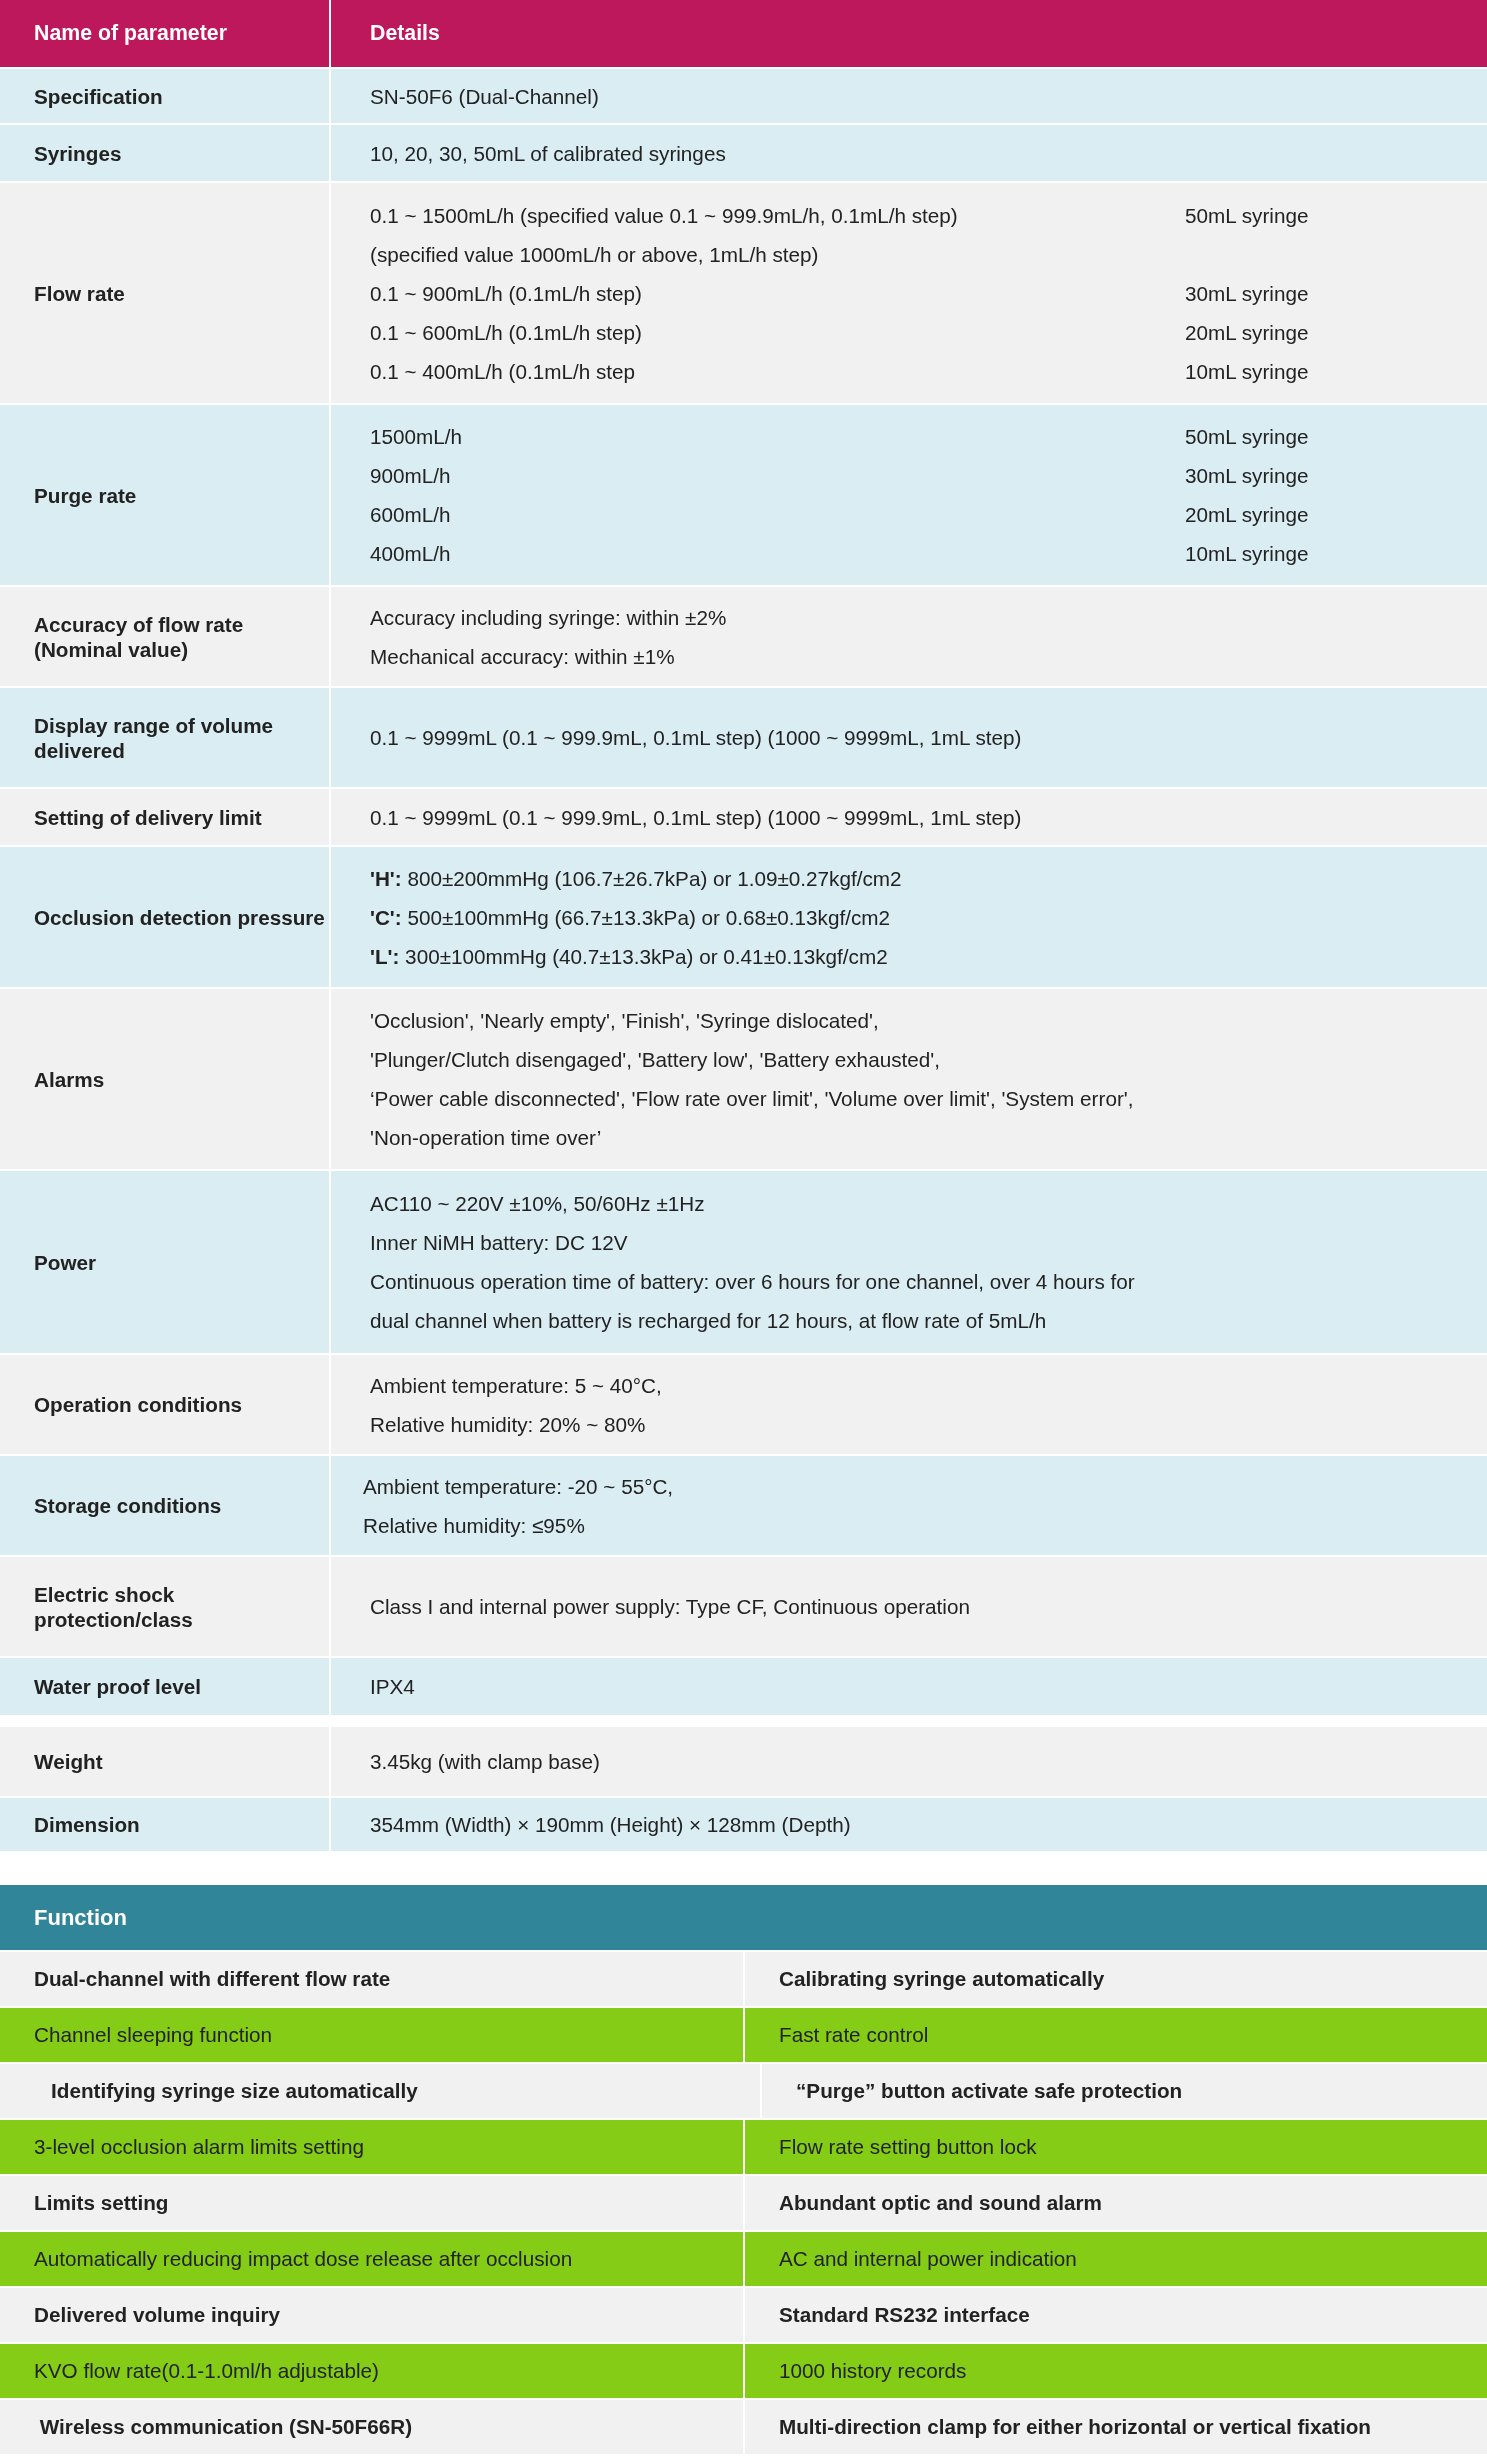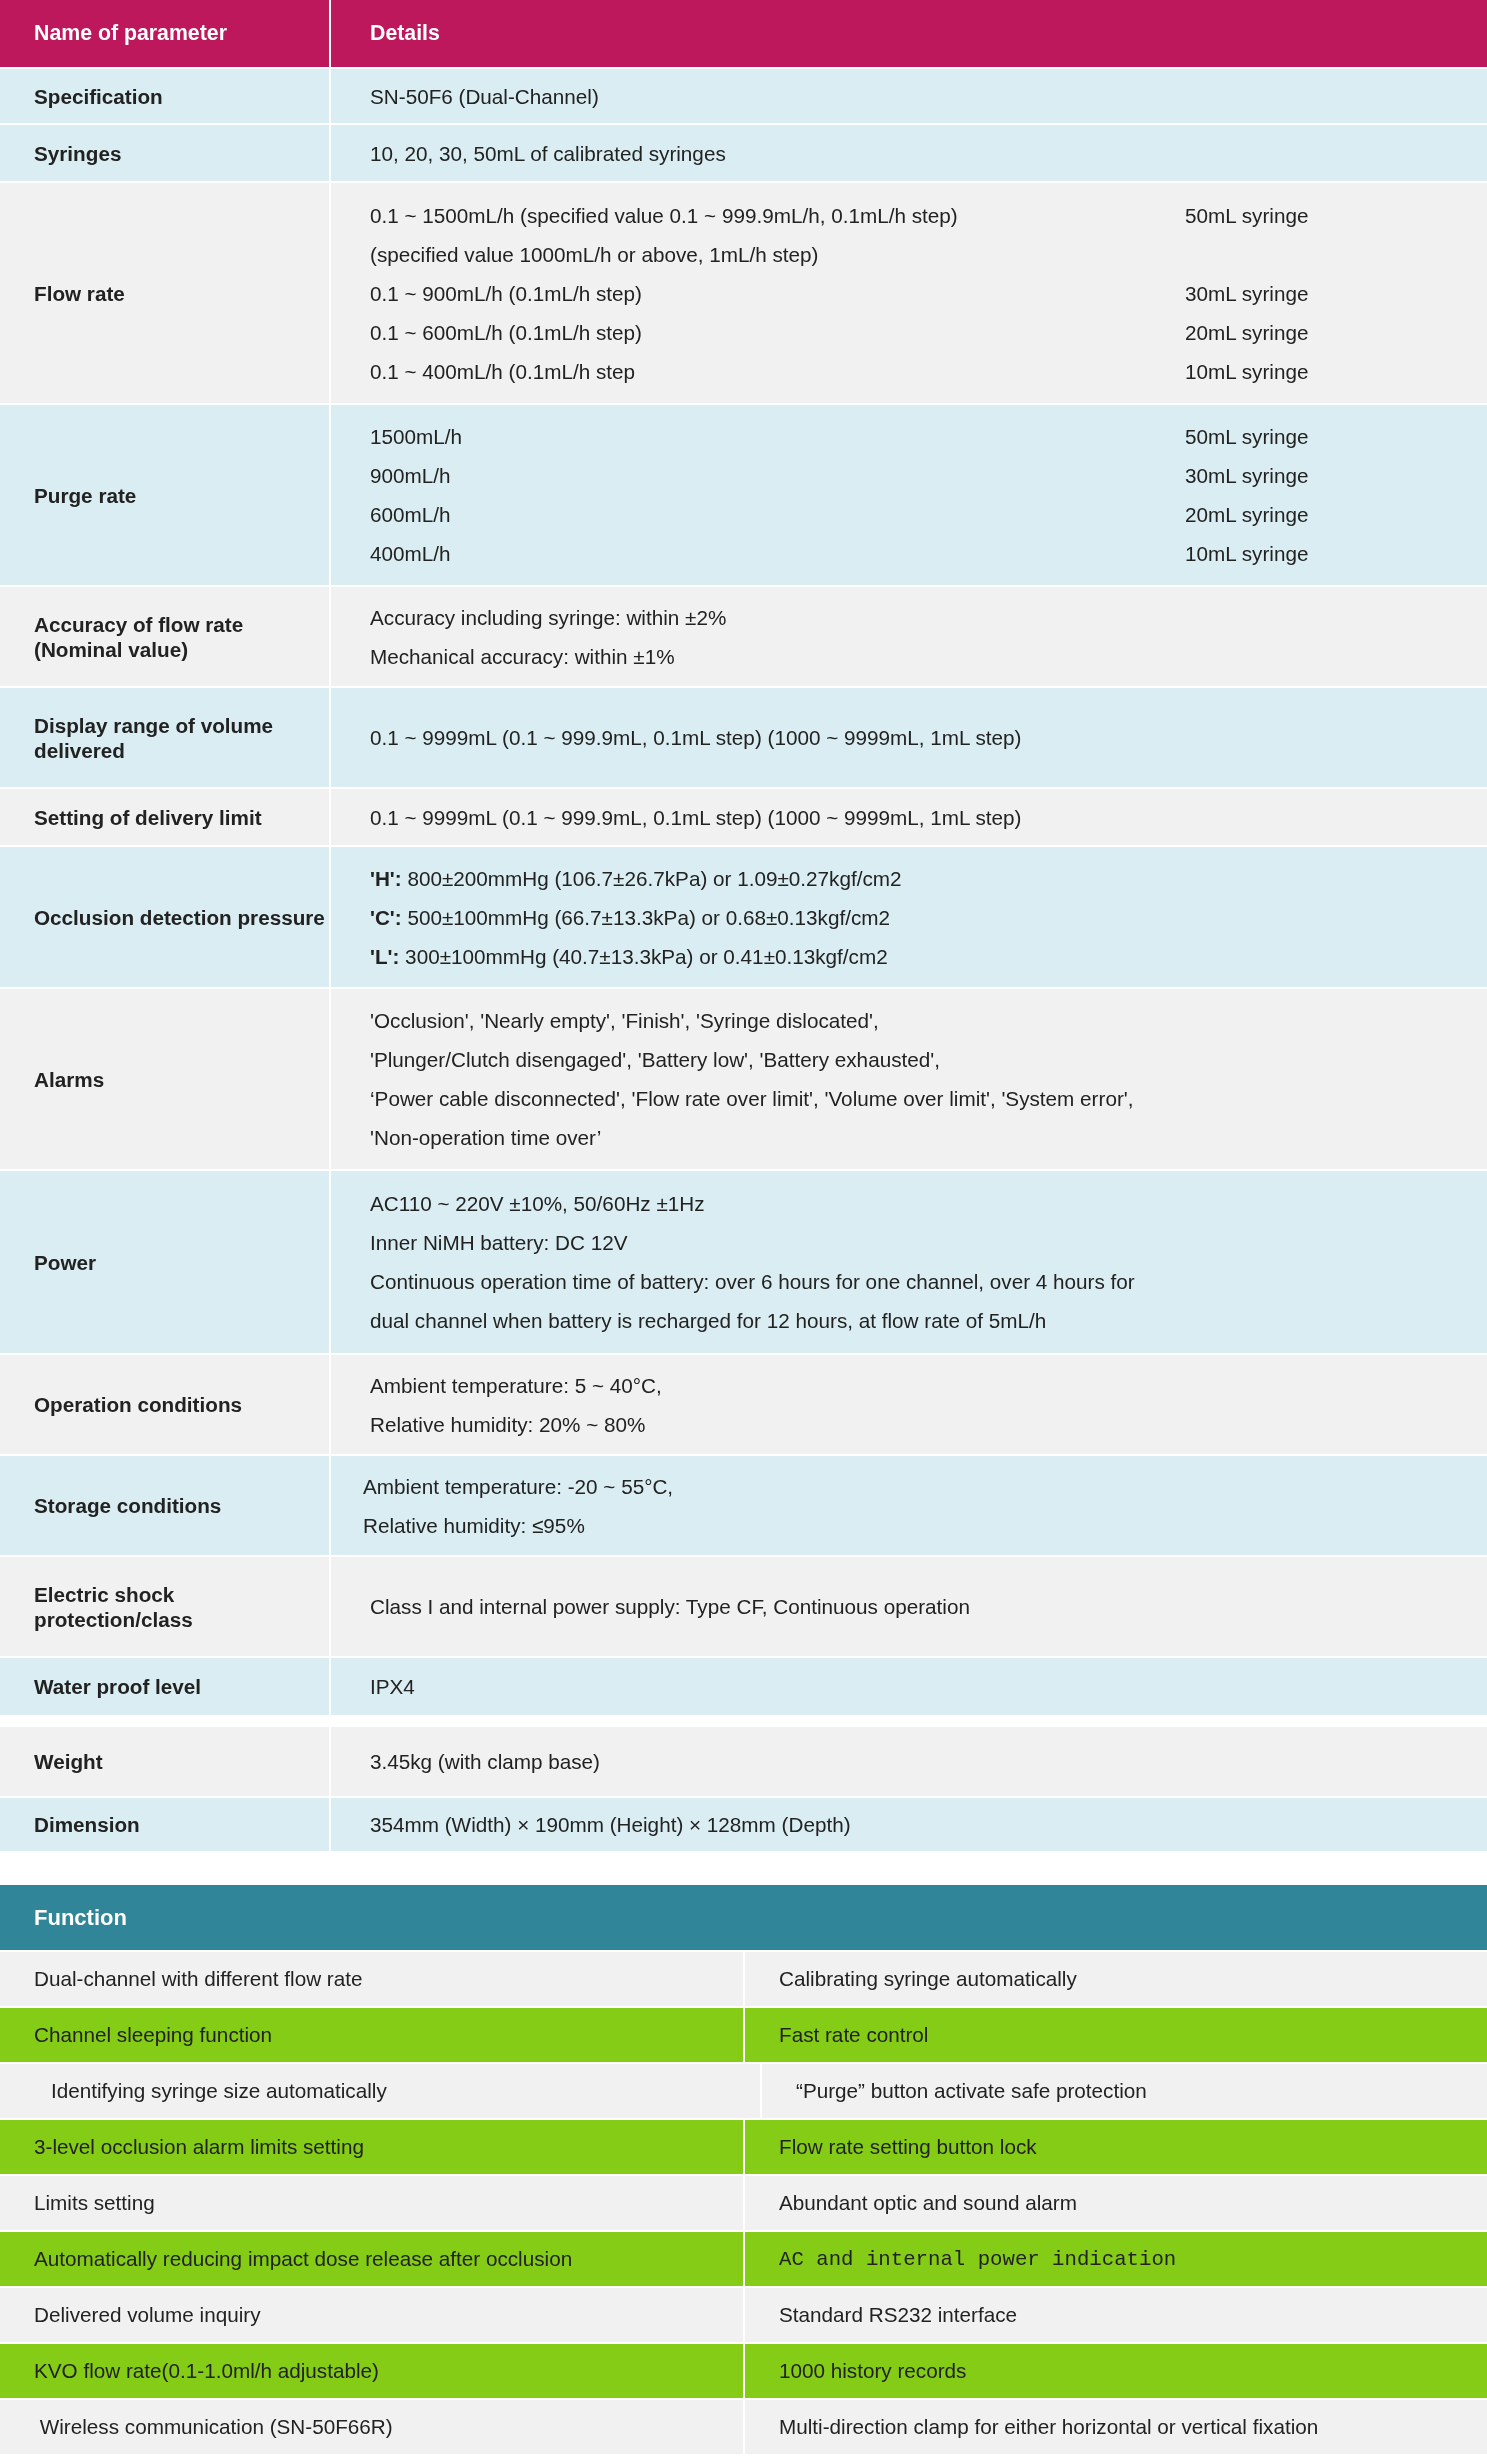--- a/index.html
+++ b/index.html
@@ -12,21 +12,21 @@
   .c1 { width: 331px; border-right: 2.8px solid #ffffff; display: flex; align-items: center; padding-left: 34px; font-weight: bold; font-size: 20.7px; line-height: 25px; color: #222; }
   .head .c1, .head .c2 { color: #fff; font-weight: bold; font-size: 21.3px; }
   .c2 { flex: 1; display: flex; flex-direction: column; justify-content: center; padding-left: 39px; font-size: 20.7px; color: #222; }
   .line { height: 39px; line-height: 39px; display: flex; }
   .line .l { width: 815px; }
   .line .r { }
   .bold { font-weight: bold; }
   .func { position: absolute; left: 0; top: 1885px; width: 1487px; }
   .fhead { background: #318598; color: #fff; height: 67px; display: flex; align-items: center; padding-left: 34px; font-size: 22px; font-weight: bold; border-bottom: 2.8px solid #fff; }
   .frow { display: flex; height: 56px; border-bottom: 2.8px solid #fff; }
-  .frow.light { background: #f1f1f1; }
+  .frow.light { background: #f1f1f1; font-weight: bold; }
   .frow.blue { background: #84cc16; }
   .fc { display: flex; align-items: center; font-size: 20.7px; color: #222; }
   .fc.a { width: 745px; padding-left: 34px; border-right: 2.8px solid #fff; }
   .fc.b { flex: 1; padding-left: 34px; }
 </style>
 </head>
 <body>
 
 <div class="spec">
   <div class="row head">
@@ -246,21 +246,21 @@
       <div class="frow blue">
         <div class="fc a" style="white-space: pre;">3-level occlusion alarm limits setting</div>
         <div class="fc b" style="white-space: pre;">Flow rate setting button lock</div>
       </div>
       <div class="frow light">
         <div class="fc a" style="white-space: pre;">Limits setting</div>
         <div class="fc b" style="white-space: pre;">Abundant optic and sound alarm</div>
       </div>
       <div class="frow blue">
         <div class="fc a" style="white-space: pre;">Automatically reducing impact dose release after occlusion</div>
-        <div class="fc b" style="white-space: pre; font-family: Liberation Mono, monospace;">AC and internal power indication</div>
+        <div class="fc b" style="white-space: pre;">AC and internal power indication</div>
       </div>
       <div class="frow light">
         <div class="fc a" style="white-space: pre;">Delivered volume inquiry</div>
         <div class="fc b" style="white-space: pre;">Standard RS232 interface</div>
       </div>
       <div class="frow blue">
         <div class="fc a" style="white-space: pre;">KVO flow rate(0.1-1.0ml/h adjustable)</div>
         <div class="fc b" style="white-space: pre;">1000 history records</div>
       </div>
       <div class="frow light">

